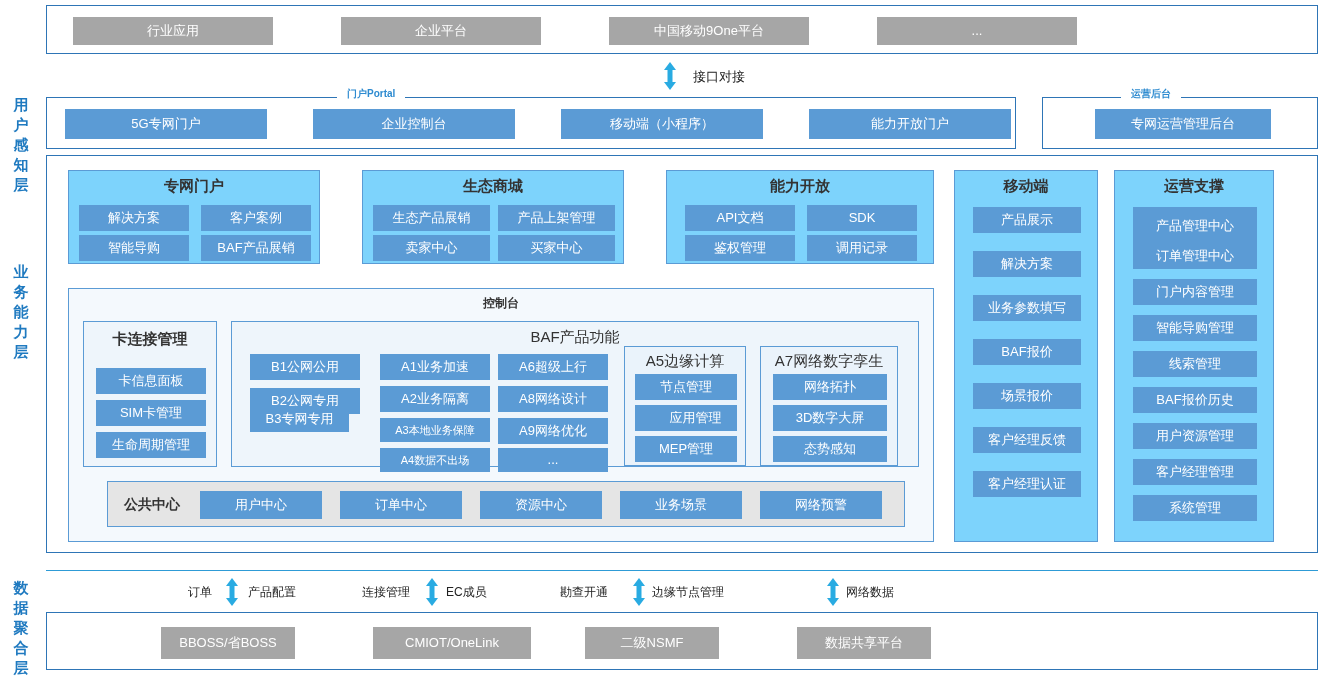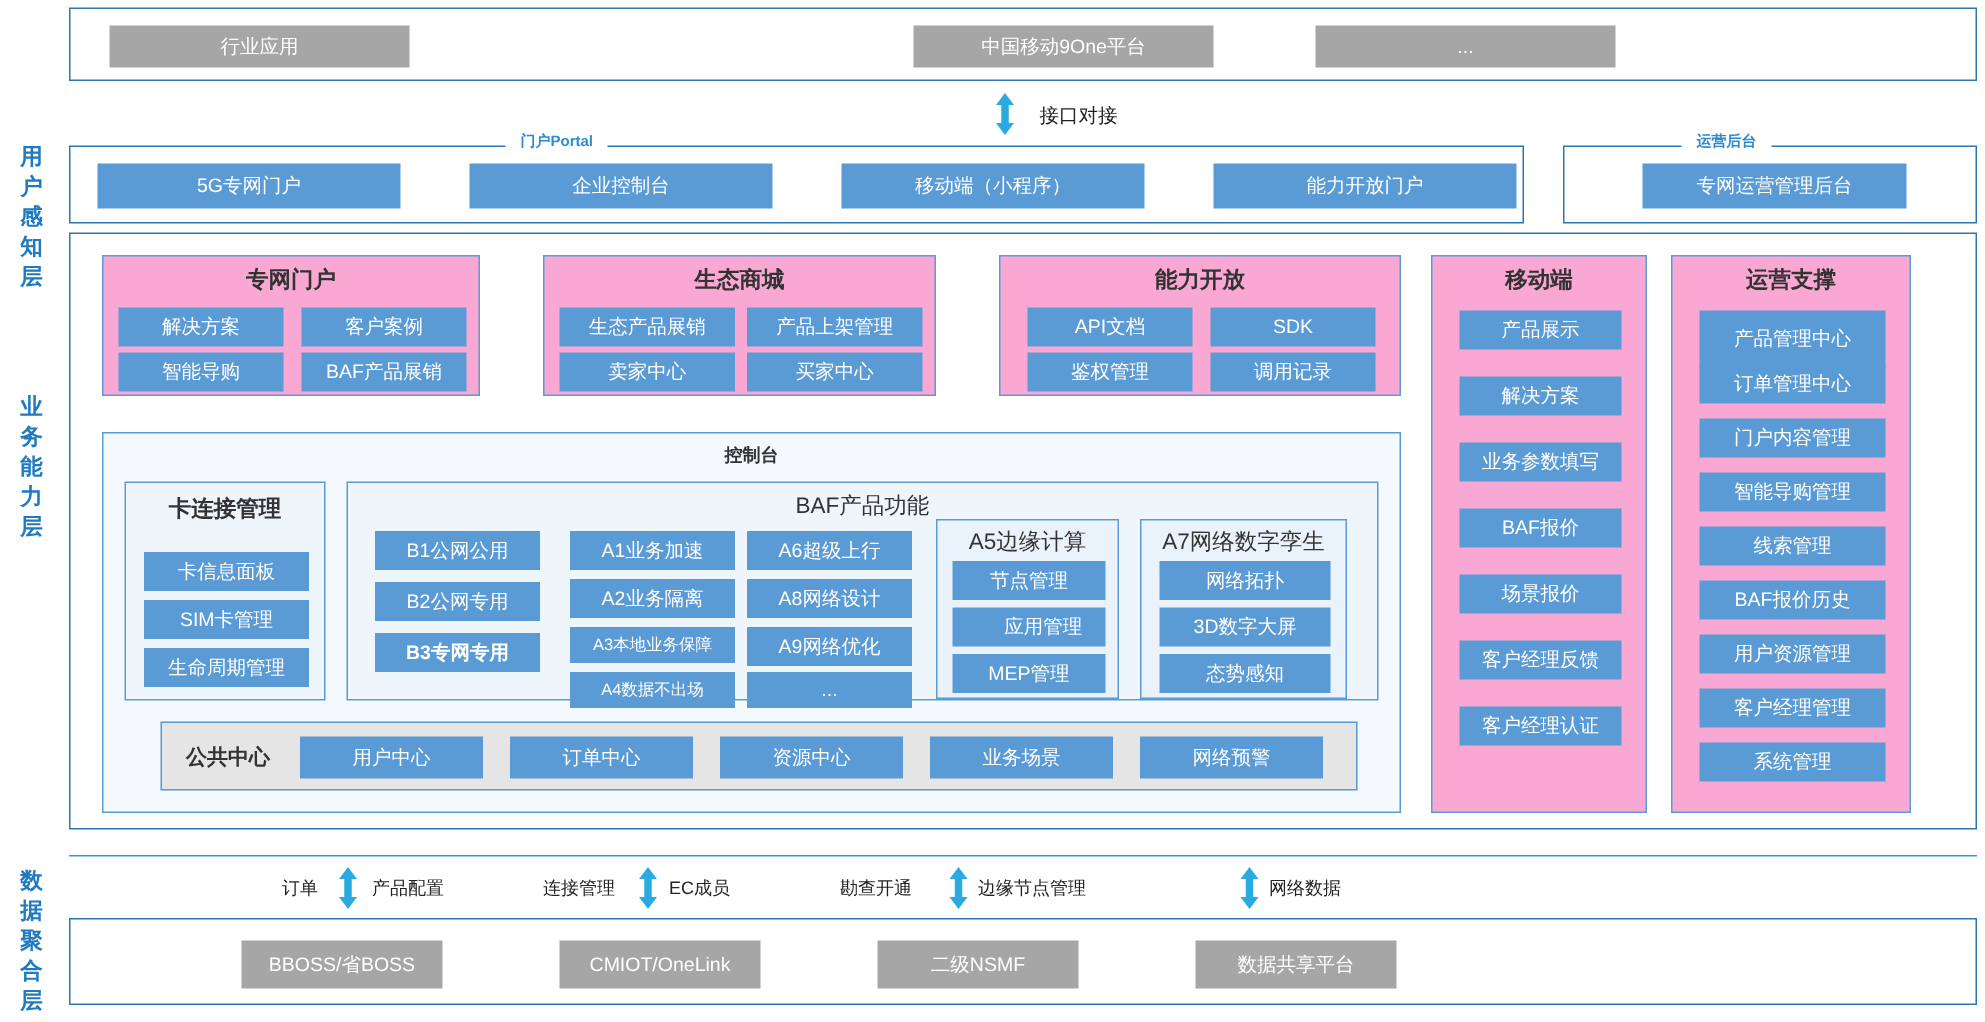--- a/index.html
+++ b/index.html
@@ -56,21 +56,21 @@
   }
   .tile.blue{background:#5b9bd5;}
   .tile.grey{background:#a6a6a6;}
   .tile.sm{font-size:11px;}
 
   
   .card{
     position:absolute;
     box-sizing:border-box;
     border:1.2px solid #5b9bd5;
-    background:#f9a8d4;
+    background:#7dd3fc;
   }
   .card-h{
     position:absolute;
     left:0;right:0;
     text-align:center;
     font-size:15px;
     font-weight:bold;
     color:#333;
     white-space:nowrap;
   }
@@ -107,20 +107,21 @@
   </div>
   <div class="layer-label" style="left:8px;top:262px;">
     <span>业务能力层</span>
   </div>
   <div class="layer-label" style="left:8px;top:578px;">
     <span>数据聚合层</span>
   </div>
 
   <div class="obox" style="left:46px;top:5px;width:1272px;height:49px;">
     <div class="tile grey" style="left:26px;top:11px;width:200px;height:28px;">行业应用</div>
+    <div class="tile grey" style="left:294px;top:11px;width:200px;height:28px;">企业平台</div>
     <div class="tile grey" style="left:562px;top:11px;width:200px;height:28px;">中国移动9One平台</div>
     <div class="tile grey" style="left:830px;top:11px;width:200px;height:28px;">...</div>
   </div>
 
   <svg class="darrow" style="left:663px;top:62px;" viewBox="0 0 14 28">
     <polygon points="7,0 13,8 9.5,8 9.5,20 13,20 7,28 1,20 4.5,20 4.5,8 1,8" fill="#29abe2"></polygon>
   </svg>
   <div class="arrow-label" style="left:693px;top:68px;font-size:13px;">接口对接</div>
 
   <div class="obox" style="left:46px;top:97px;width:970px;height:52px;">
@@ -195,21 +196,21 @@
       <div class="tile blue" style="left:12px;top:46px;width:110px;height:26px;">卡信息面板</div>
       <div class="tile blue" style="left:12px;top:78px;width:110px;height:26px;">SIM卡管理</div>
       <div class="tile blue" style="left:12px;top:110px;width:110px;height:26px;">生命周期管理</div>
     </div>
 
     <div class="card" style="left:162px;top:32px;width:688px;height:146px;background:#eef5fb;">
       <div class="card-h plain" style="top:6px;">BAF产品功能</div>
 
       <div class="tile blue" style="left:18px;top:32px;width:110px;height:26px;">B1公网公用</div>
       <div class="tile blue" style="left:18px;top:66px;width:110px;height:26px;">B2公网专用</div>
-      <div class="tile blue" style="left:18px;top:100px;width:110px;height:26px;font-weight:bold;">B3专网专用</div>
+      <div class="tile blue" style="left:18px;top:84px;width:99px;height:26px;">B3专网专用</div>
 
       <div class="tile blue" style="left:148px;top:32px;width:110px;height:26px;">A1业务加速</div>
       <div class="tile blue" style="left:148px;top:64px;width:110px;height:26px;">A2业务隔离</div>
       <div class="tile blue sm" style="left:148px;top:96px;width:110px;height:24px;">A3本地业务保障</div>
       <div class="tile blue sm" style="left:148px;top:126px;width:110px;height:24px;">A4数据不出场</div>
 
       <div class="tile blue" style="left:266px;top:32px;width:110px;height:26px;">A6超级上行</div>
       <div class="tile blue" style="left:266px;top:64px;width:110px;height:26px;">A8网络设计</div>
       <div class="tile blue" style="left:266px;top:96px;width:110px;height:26px;">A9网络优化</div>
       <div class="tile blue" style="left:266px;top:126px;width:110px;height:24px;">...</div>
@@ -259,18 +260,18 @@
   </svg>
   <div class="arrow-label" style="left:652px;top:584px;">边缘节点管理</div>
 
   <svg class="darrow" style="left:826px;top:578px;" viewBox="0 0 14 28">
     <polygon points="7,0 13,8 9.5,8 9.5,20 13,20 7,28 1,20 4.5,20 4.5,8 1,8" fill="#29abe2"></polygon>
   </svg>
   <div class="arrow-label" style="left:846px;top:584px;">网络数据</div>
 
   <div class="obox" style="left:46px;top:612px;width:1272px;height:58px;">
     <div class="tile grey" style="left:114px;top:14px;width:134px;height:32px;">BBOSS/省BOSS</div>
-    <div class="tile grey" style="left:326px;top:14px;width:134px;height:32px;">CMIOT/OneLink</div>
+    <div class="tile grey" style="left:326px;top:14px;width:158px;height:32px;">CMIOT/OneLink</div>
     <div class="tile grey" style="left:538px;top:14px;width:134px;height:32px;">二级NSMF</div>
     <div class="tile grey" style="left:750px;top:14px;width:134px;height:32px;">数据共享平台</div>
   </div>
 
 </div>
 
 </body></html>

